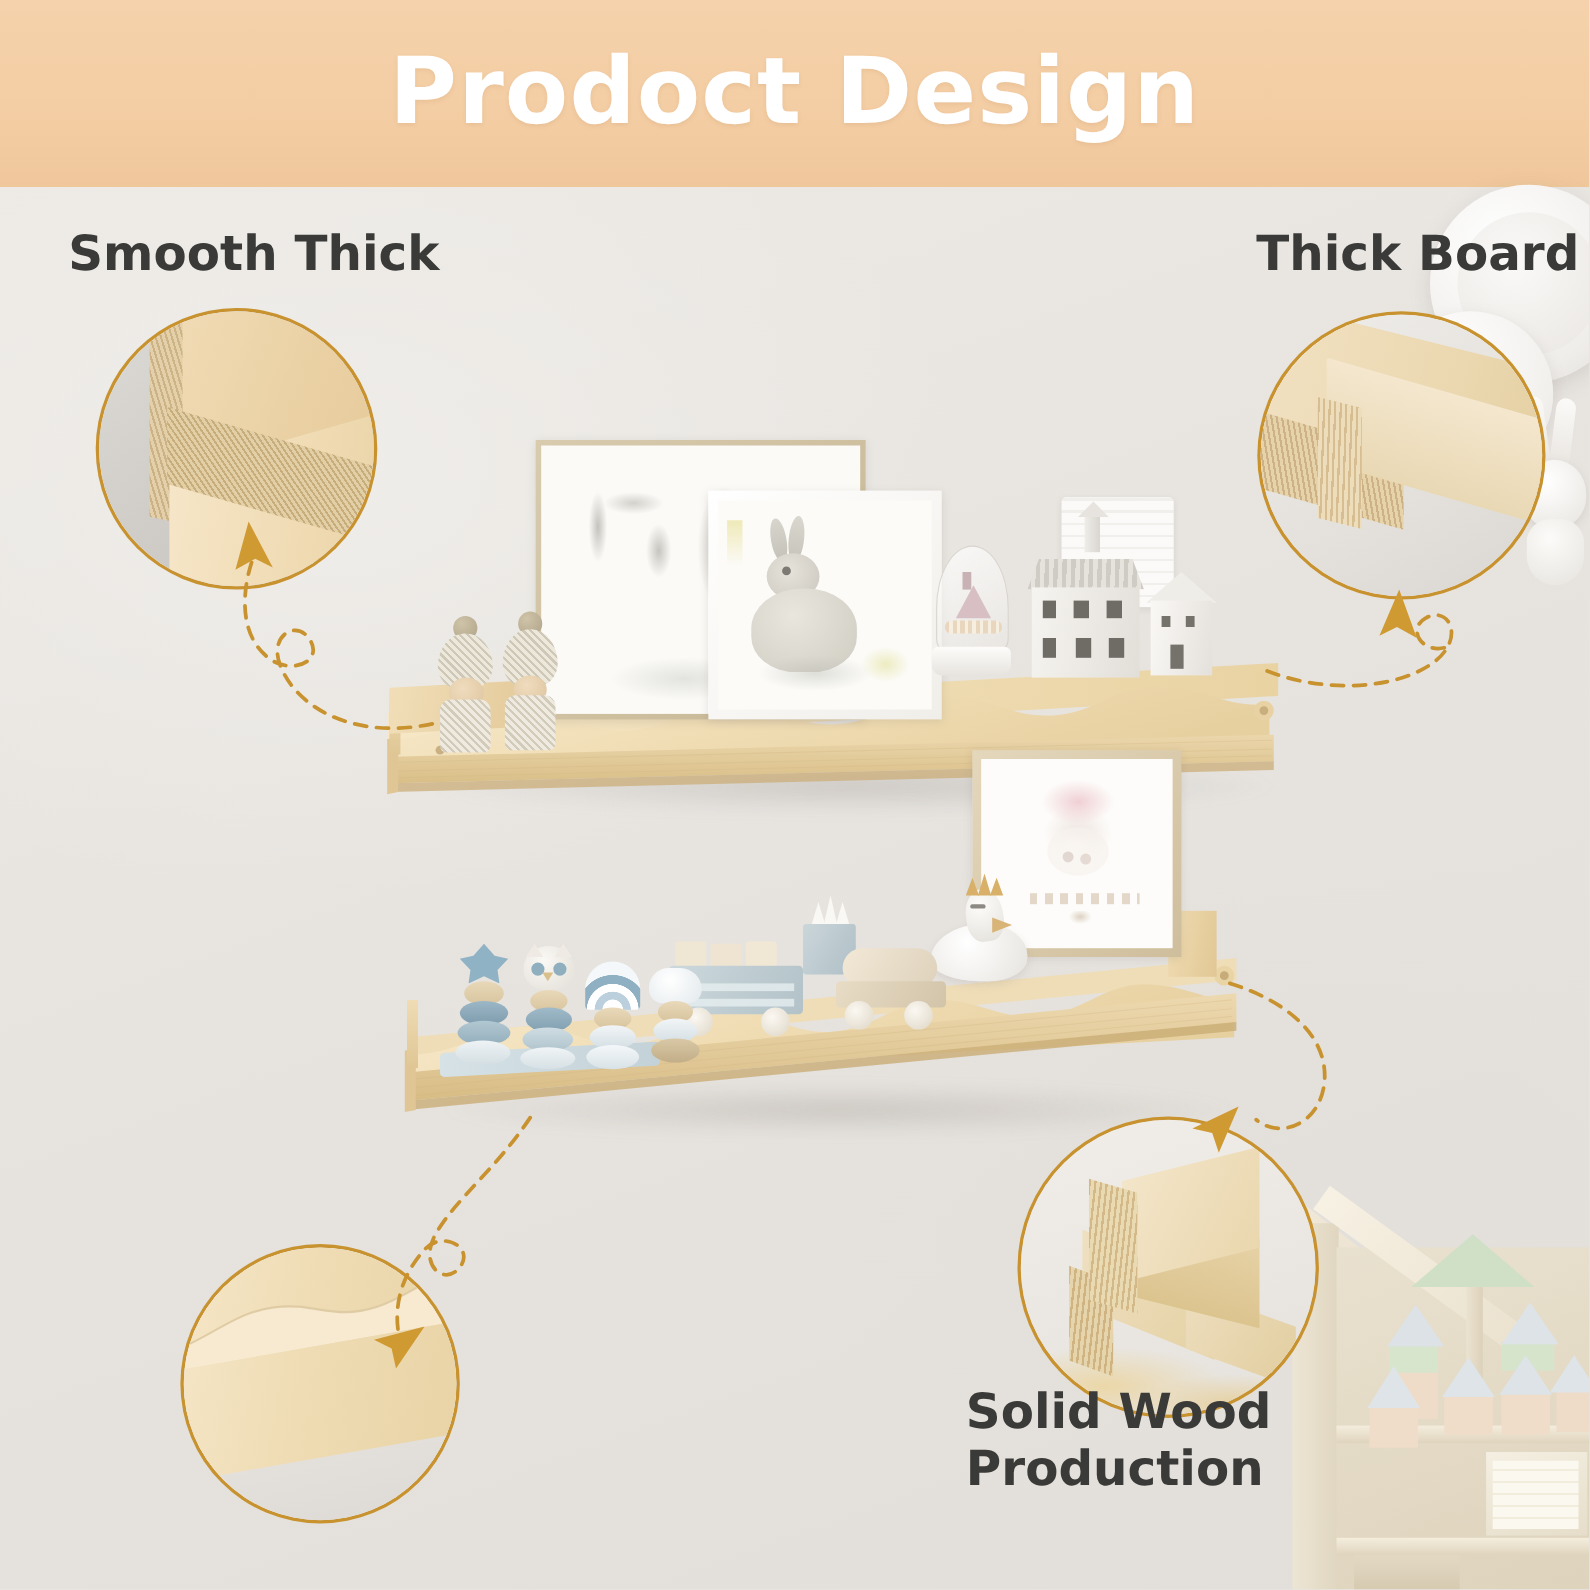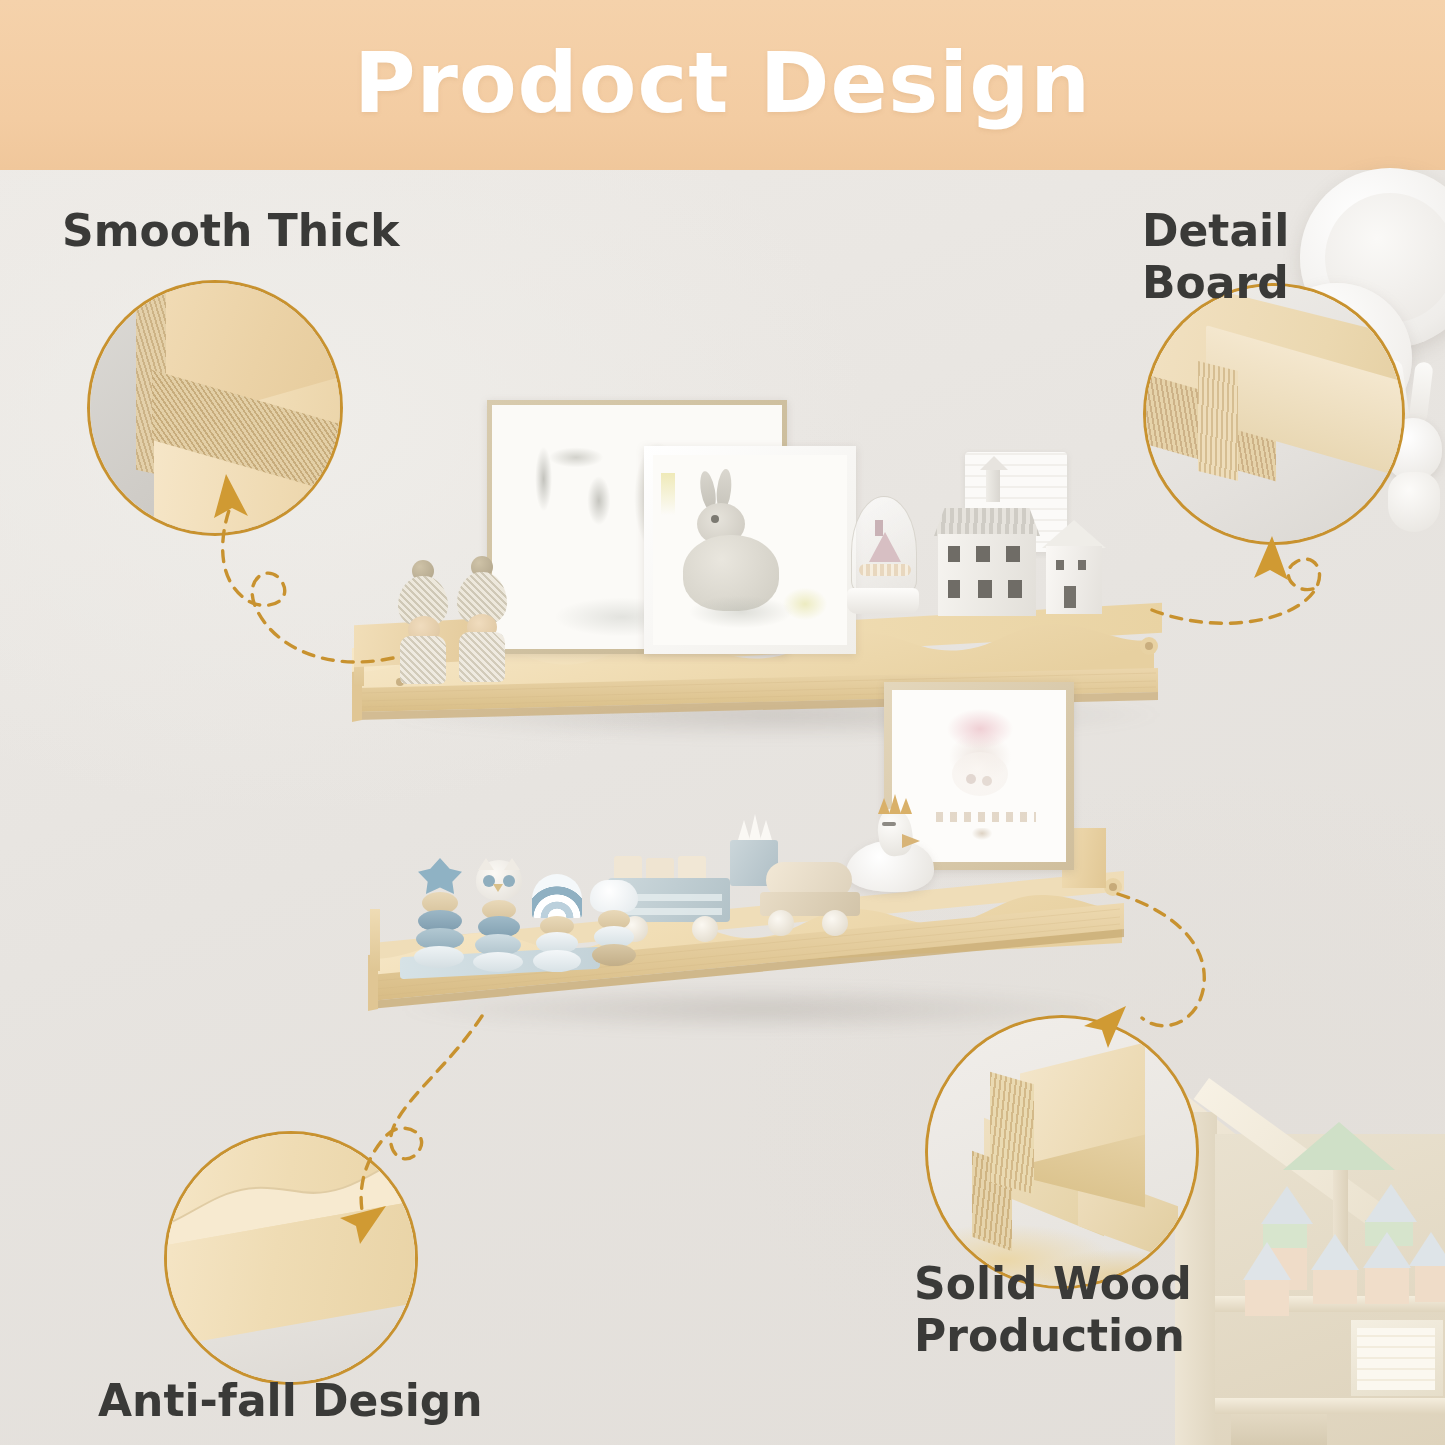--- a/index.html
+++ b/index.html
@@ -35,21 +35,21 @@
 
   
   .label{
     position:absolute;color:#3A3A38;font-weight:bold;
     font-family:"DejaVu Sans",sans-serif;
     line-height:1.18;white-space:pre-line;
   }
   .lbl-smooth{left:62px;top:205px;font-size:44px;}
   .lbl-thick{left:1142px;top:205px;font-size:44px;}
   .lbl-anti{left:98px;top:1375px;font-size:44px;}
-  .lbl-solid{left:914px;top:1258px;font-size:44px;}
+  .lbl-solid{left:878px;top:1258px;font-size:44px;}
 
   
   .callout{
     position:absolute;border-radius:50%;overflow:hidden;
     box-shadow:0 0 0 3px var(--ring,#C8922F);
   }
   .callout-inner{position:absolute;inset:0;overflow:hidden;border-radius:50%;}
 
   
   #callout-smooth{left:90px;top:283px;width:250px;height:250px;--ring:#C8922F;}
@@ -646,18 +646,17 @@
     <path d="M292,6 C260,54 224,80 206,112 C190,140 214,160 228,142 C242,124 212,108 196,126 C172,152 164,188 178,222" fill="none" stroke="#C8922F" stroke-width="3.4" stroke-dasharray="11 9" stroke-linecap="round"></path>
     <path d="M196,196 L150,208 L166,216 L170,234 Z" fill="#D09A33"></path>
   </svg>
 
   <svg class="arrow-svg" width="230" height="220" viewBox="0 0 230 220" style="left:1060px;top:880px;">
     <path d="M58,14 C110,30 148,62 144,104 C140,142 104,156 82,138" fill="none" stroke="#C8922F" stroke-width="3.4" stroke-dasharray="11 9" stroke-linecap="round"></path>
     <path d="M66,126 L24,146 L42,150 L48,168 Z" fill="#D09A33"></path>
   </svg>
 
   <div class="label lbl-smooth">Smooth Thick</div>
-  <div class="label lbl-thick">Detail Board</div>
-  <div class="label lbl-anti">Anti-fall Design</div>
+  <div class="label lbl-thick">Thick Board</div>
   <div class="label lbl-solid">Solid Wood
 Production</div>
 
 </div>
 
 </body></html>

